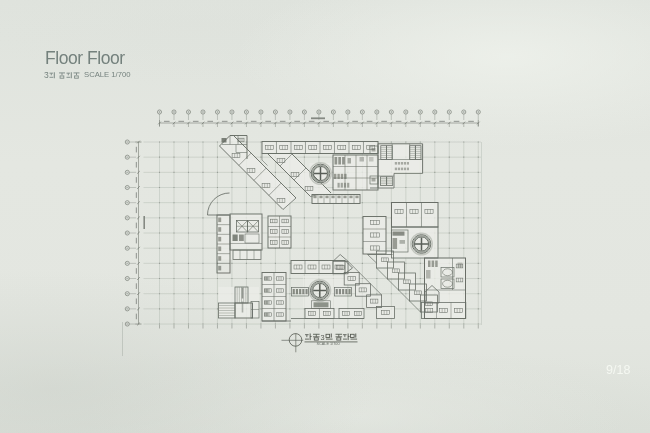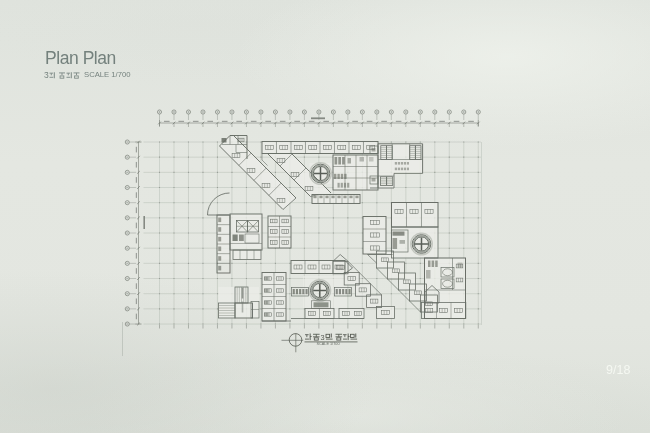--- a/index.html
+++ b/index.html
@@ -12,21 +12,21 @@
   radial-gradient(140% 38% at 50% 104%, rgba(209,214,207,0.6) 0%, rgba(209,214,207,0) 62%),
   linear-gradient(180deg,#dfe3dd 0%,#e4e7e1 38%,#e3e6e0 75%,#dee2db 100%);}
 #title{position:absolute;left:45px;top:50.2px;font-size:17.5px;color:#74817d;letter-spacing:-0.45px;line-height:1;}
 #sub3{position:absolute;left:44px;top:70.5px;font-size:8.5px;color:#75827e;line-height:1;}
 #subsc{position:absolute;left:84px;top:71px;font-size:7.7px;color:#75827e;line-height:1;letter-spacing:0px;}
 #page{position:absolute;left:606px;top:363.5px;font-size:12.5px;color:#f5f8f2;line-height:1;}
 svg{position:absolute;left:0;top:0;}
 </style></head>
 <body>
 <div id="bg"></div>
-<div id="title">Plan Plan</div>
+<div id="title">Floor Floor</div>
 <div id="sub3">3</div>
 <div id="subsc">SCALE 1/700</div>
 <div id="page">9/18</div>
 <svg width="650" height="433" viewBox="0 0 650 433">
 <defs>
       <filter id="soft" x="-2%" y="-2%" width="104%" height="104%">
         <feGaussianBlur stdDeviation="0.33"></feGaussianBlur>
       </filter>
     </defs>
 <g opacity="0.9" filter="url(#soft)">

